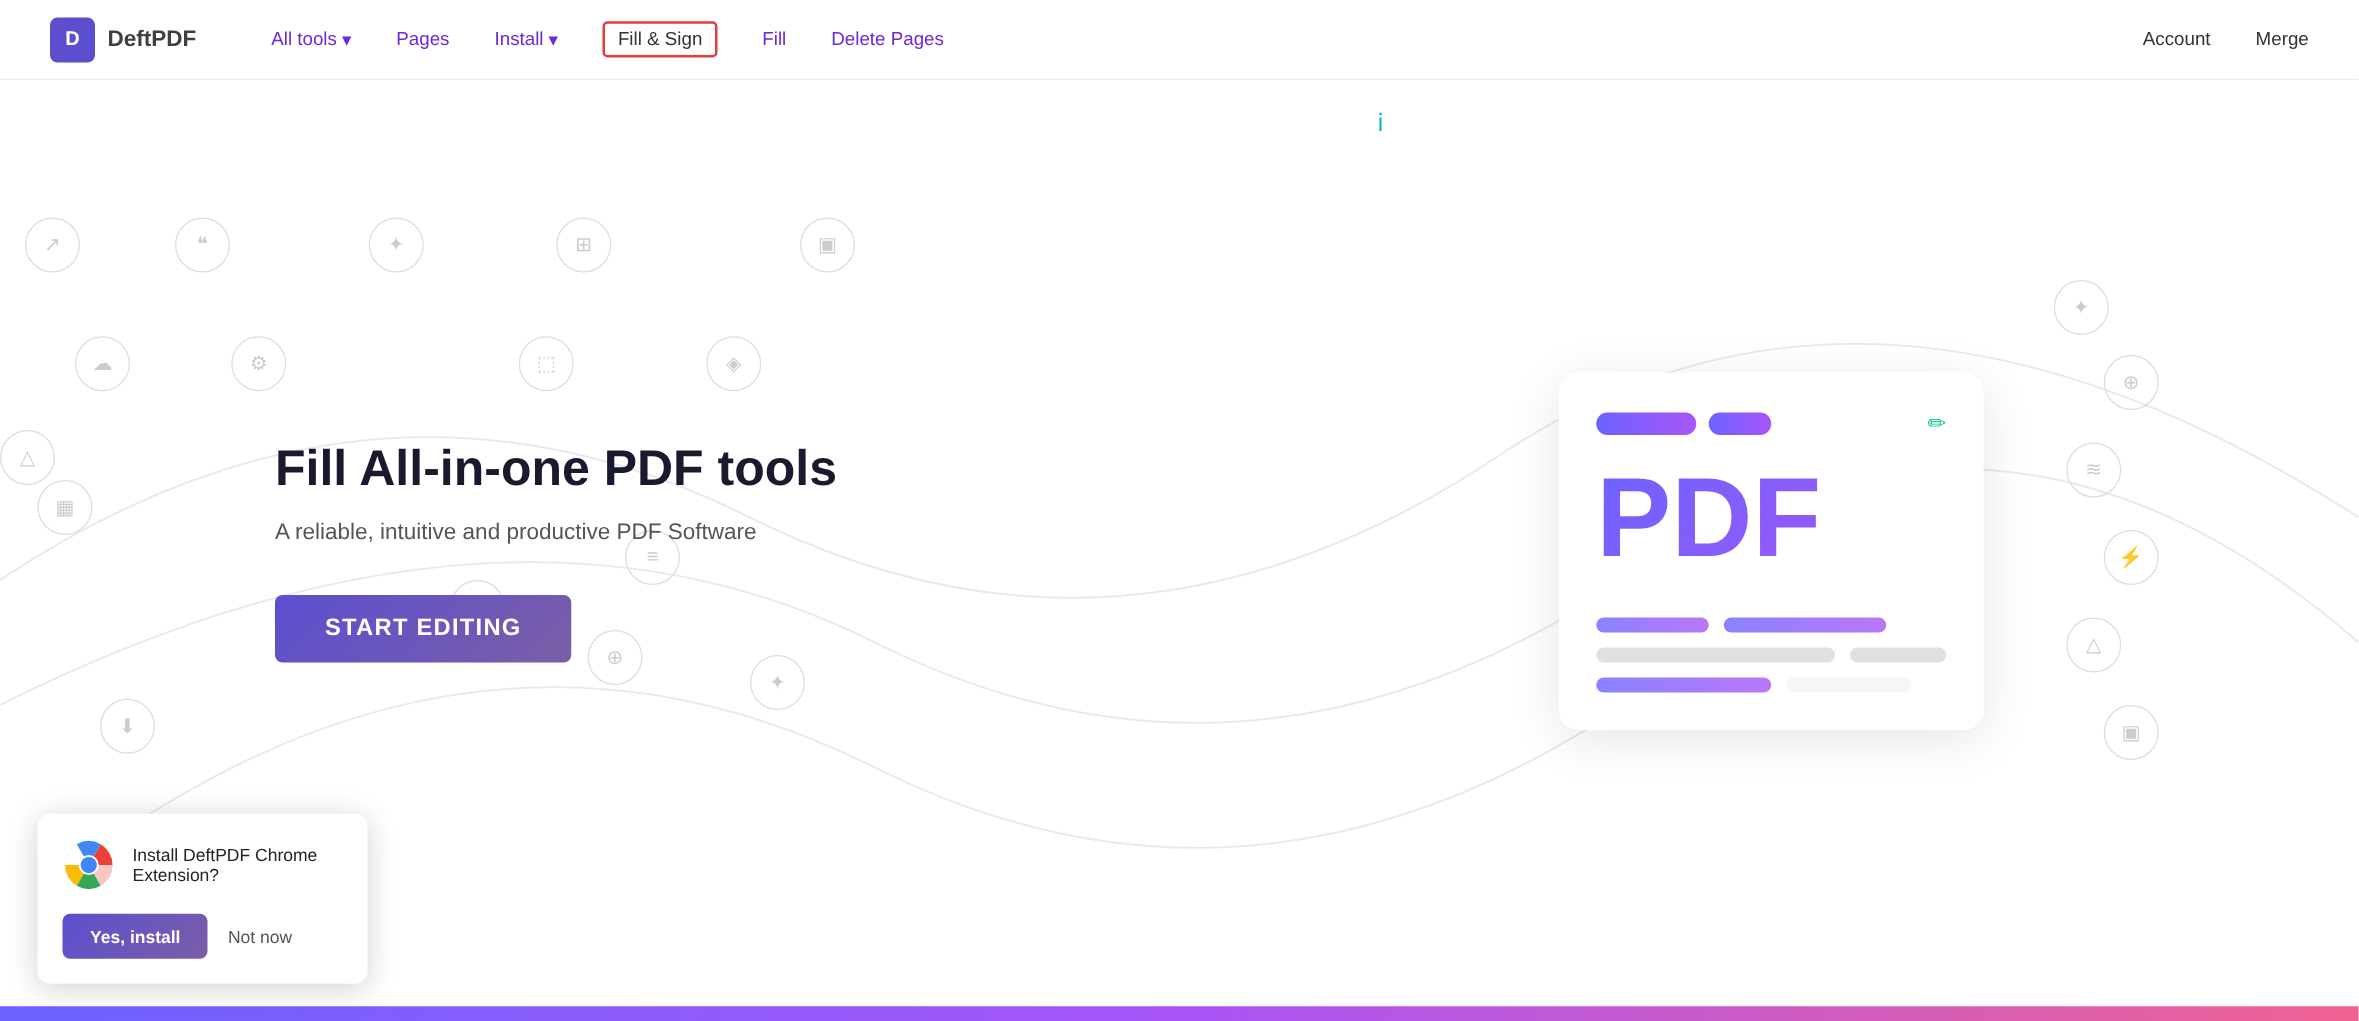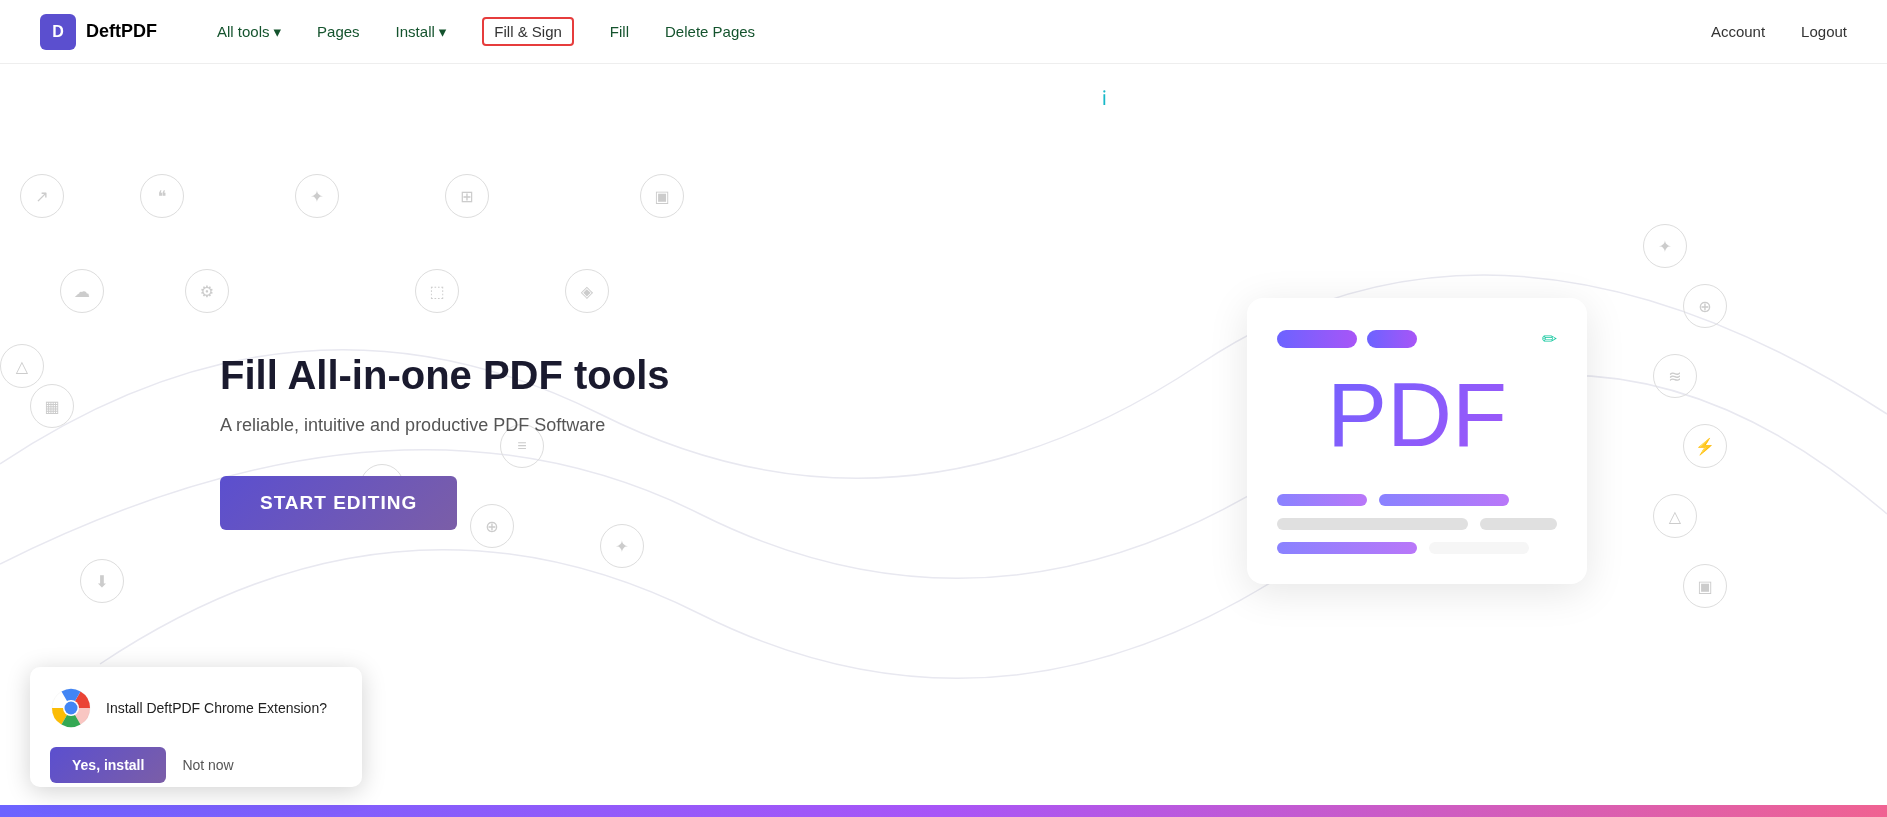--- a/index.html
+++ b/index.html
@@ -30,31 +30,31 @@
       display: flex;
       align-items: center;
       justify-content: center;
       color: #fff;
       font-weight: bold;
       font-size: 16px;
     }
     .logo-text {
       font-size: 18px;
       font-weight: 700;
-      color: #000000;
+      color: #404040;
     }
     .nav-links {
       display: flex;
       align-items: center;
       gap: 36px;
       flex: 1;
     }
     .nav-item {
       font-size: 15px;
-      color: #14532d;
+      color: #6d28d9;
       cursor: pointer;
       display: flex;
       align-items: center;
       gap: 4px;
       text-decoration: none;
     }
     .nav-item.highlighted {
       border: 2px solid #e63c3c;
       border-radius: 4px;
       padding: 4px 10px;
@@ -175,22 +175,21 @@
     }
     .pill-lg { width: 80px; }
     .pill-sm { width: 50px; }
     .edit-icon-card {
       margin-left: auto;
       color: #17c8a0;
       font-size: 18px;
     }
     .pdf-text-big {
       font-size: 90px;
-      font-weight: 400;
-      text-align: center;
+      font-weight: 700;
       background: linear-gradient(135deg, #6c63ff, #a855f7);
       -webkit-background-clip: text;
       -webkit-text-fill-color: transparent;
       background-clip: text;
       line-height: 1;
       margin-bottom: 34px;
     }
     .pdf-lines {
       display: flex;
       flex-direction: column;
@@ -221,25 +220,25 @@
       height: 12px;
       background: linear-gradient(90deg, #6c63ff, #a855f7, #f06292);
       z-index: 5;
     }
 
     
     .chrome-popup {
       position: fixed;
       bottom: 30px;
       left: 30px;
-      width: 332px;
+      width: 264px;
       background: #fff;
       border-radius: 10px;
       box-shadow: 0 4px 24px rgba(0,0,0,0.18);
-      padding: 20px 20px 4px 20px;
+      padding: 20px 20px 20px 20px;
       z-index: 100;
     }
     .chrome-popup-header {
       display: flex;
       align-items: center;
       gap: 14px;
       margin-bottom: 18px;
     }
     .chrome-icon {
       width: 42px;
@@ -304,21 +303,21 @@
     <a class="nav-item">
       <span>Fill</span>
     </a>
     <a class="nav-item">
       <span>Delete Pages</span>
     </a>
   </div>
 
   <div class="nav-right">
     <a>Account</a>
-    <a>Logout</a>
+    <a>Merge</a>
   </div>
 </nav>
 
 <section class="hero">
 
   <svg class="bg-curves" viewBox="0 0 1887 753" preserveAspectRatio="none">
     <path d="M 0 400 Q 300 200 600 350 Q 900 500 1200 300 Q 1500 100 1887 350" stroke="#e8e8f0" stroke-width="1.5" fill="none"></path>
     <path d="M 0 500 Q 400 300 700 450 Q 1000 600 1300 400 Q 1600 200 1887 450" stroke="#e8e8f0" stroke-width="1.5" fill="none"></path>
     <path d="M 100 600 Q 400 400 700 550 Q 1000 700 1300 500" stroke="#e8e8f0" stroke-width="1.5" fill="none"></path>
   </svg>

